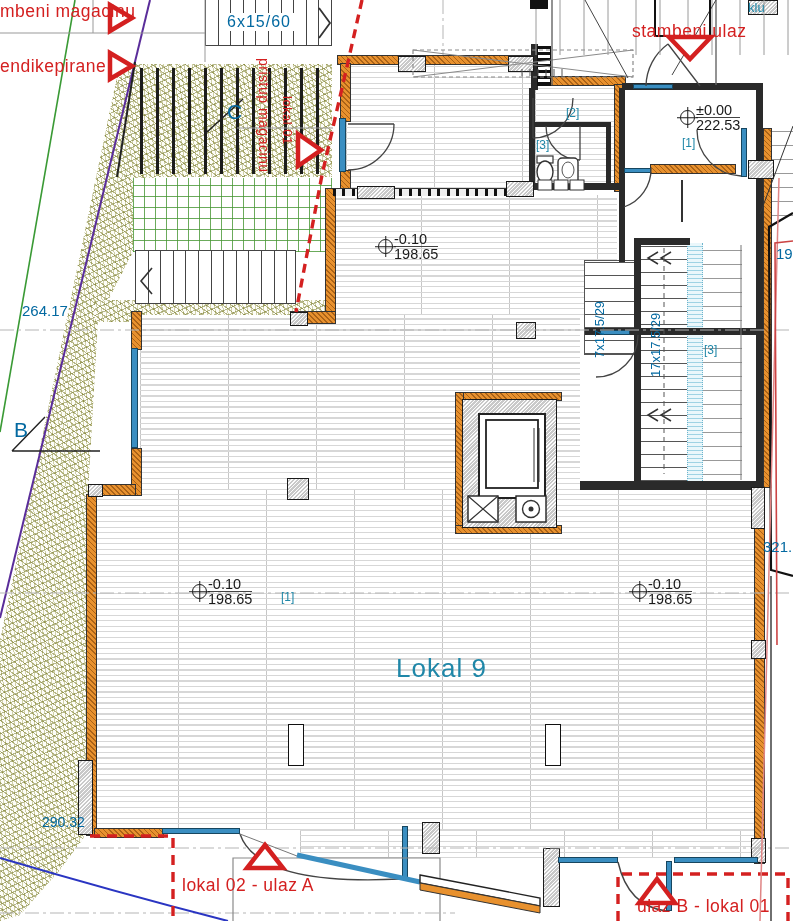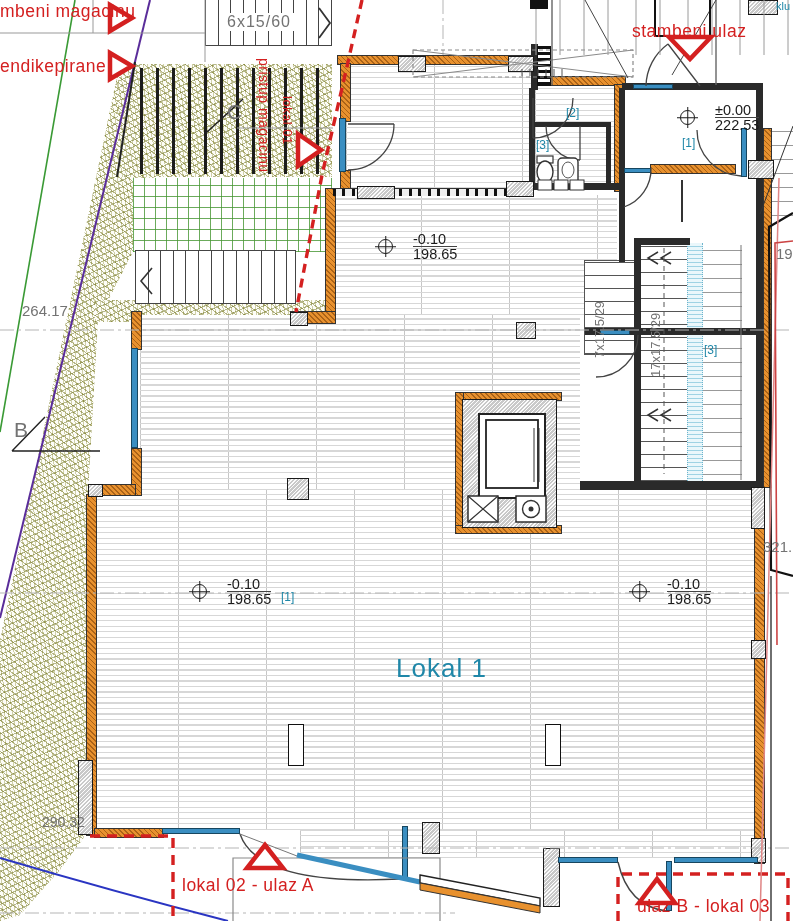--- a/index.html
+++ b/index.html
@@ -38,25 +38,25 @@
   .treadsH{background-color:#fff;border:1px solid #555;box-sizing:border-box;
     background-image:repeating-linear-gradient(0deg,#555 0 1px,transparent 1px 13px);}
   .treadsHl{background-color:#fff;
     background-image:repeating-linear-gradient(0deg,#999 0 1px,transparent 1px 14px);}
   .treadsV{background-color:#fff;border-bottom:1.4px solid #444;border-right:1.4px solid #444;
     background-image:repeating-linear-gradient(90deg,#444 0 1px,transparent 1px 12.6px);}
   .slats{background-image:repeating-linear-gradient(90deg,#1c1c1c 0 3.5px,transparent 3.5px 16px);}
   .pier{background:#fff;border:1.6px solid #111;}
   .red{color:#d42020;font-size:17.5px;letter-spacing:.5px;}
   .teal{color:#1f87a8;}
-  .blk{color:#737373;}
+  .blk{color:#0369a1;}
   .tag{font-size:12px;color:#1f87a8;}
   .vdn{writing-mode:vertical-rl;}
   .vup{writing-mode:vertical-rl;transform:rotate(180deg);}
-  .elev{display:flex;align-items:center;gap:20px;color:#1a1a1a;}
+  .elev{display:flex;align-items:center;gap:1px;color:#1a1a1a;}
   .esym{width:13px;height:13px;border:1.5px solid #1a1a1a;border-radius:50%;position:relative;flex:none;}
   .esym::before{content:"";position:absolute;left:-4px;right:-4px;top:50%;height:1.5px;background:#1a1a1a;transform:translateY(-50%);}
   .esym::after{content:"";position:absolute;top:-4px;bottom:-4px;left:50%;width:1.5px;background:#1a1a1a;transform:translateX(-50%);}
   .enums{font-size:14.5px;line-height:14px;}
   .enums .a{display:block;border-bottom:1.3px solid #444;padding-right:8px;}
   svg{position:absolute;left:0;top:0;}
 </style>
 </head>
 <body>
 
@@ -236,21 +236,21 @@
     <polygon points="298,134 298,166 321,150" fill="#fff" stroke="#d42020" stroke-width="4.5"></polygon>
     <polygon points="669,37 711,37 690,59" fill="#fff" stroke="#d42020" stroke-width="4.5"></polygon>
     <polygon points="247,868 283,868 265,845" fill="#fff" stroke="#d42020" stroke-width="4.5"></polygon>
     <polygon points="639,903 675,903 657,879" fill="#fff" stroke="#d42020" stroke-width="4.5"></polygon>
   </svg>
 
   <div class="abs red" style="left:0;top:1px;">mbeni magacinu</div>
   <div class="abs red" style="left:0;top:56px;">endikepirane</div>
   <div class="abs blk" style="left:224px;top:13px;font-size:16px;background:#fff;padding:0 3px;letter-spacing:1px;">6x15/60</div>
   <div class="abs red" style="left:632px;top:21px;">stambeni ulaz</div>
-  <div class="abs teal" style="left:776px;top:0;font-size:11px;">klu</div>
+  <div class="abs teal" style="left:748px;top:0;font-size:13px;">klu</div>
   <div class="abs red vdn" style="left:256px;top:58px;font-size:14px;height:200px;">pristup magacinu</div>
   <div class="abs red vdn" style="left:280px;top:96px;font-size:13px;height:80px;">lokal 01</div>
   <div class="abs blk" style="left:227px;top:100px;font-size:21px;">C</div>
   <div class="abs blk" style="left:14px;top:418px;font-size:21px;">B</div>
   <div class="abs blk" style="left:22px;top:302px;font-size:15px;">264.17</div>
   <div class="abs blk" style="left:42px;top:814px;font-size:14px;">290.32</div>
 
   <div class="abs elev" style="left:378px;top:232px;">
     <span class="esym"></span>
     <span class="enums"><span class="a">-0.10</span><span class="b">198.65</span></span>
@@ -267,24 +267,24 @@
     <span class="esym"></span>
     <span class="enums"><span class="a">-0.10</span><span class="b">198.65</span></span>
   </div>
 
   <div class="abs tag" style="left:566px;top:106px;">[2]</div>
   <div class="abs tag" style="left:536px;top:138px;">[3]</div>
   <div class="abs tag" style="left:682px;top:136px;">[1]</div>
   <div class="abs tag" style="left:704px;top:343px;">[3]</div>
   <div class="abs tag" style="left:281px;top:590px;">[1]</div>
 
-  <div class="abs teal" style="left:396px;top:653px;font-size:26px;letter-spacing:1px;">Lokal 1</div>
+  <div class="abs teal" style="left:396px;top:653px;font-size:26px;letter-spacing:1px;">Lokal 9</div>
 
   <div class="abs blk vup" style="left:592px;top:263px;font-size:13px;height:95px;">7x17.5/29</div>
   <div class="abs blk vup" style="left:648px;top:272px;font-size:13px;height:105px;">17x17.5/29</div>
 
   <div class="abs red" style="left:182px;top:875px;">lokal 02 - ulaz A</div>
-  <div class="abs red" style="left:637px;top:896px;">ulaz B - lokal 03</div>
+  <div class="abs red" style="left:637px;top:896px;">ulaz B - lokal 01</div>
 
   <div class="abs blk" style="left:776px;top:245px;font-size:15px;">19</div>
   <div class="abs blk" style="left:763px;top:538px;font-size:15px;">321.</div>
 
 </div>
 
 </body></html>

